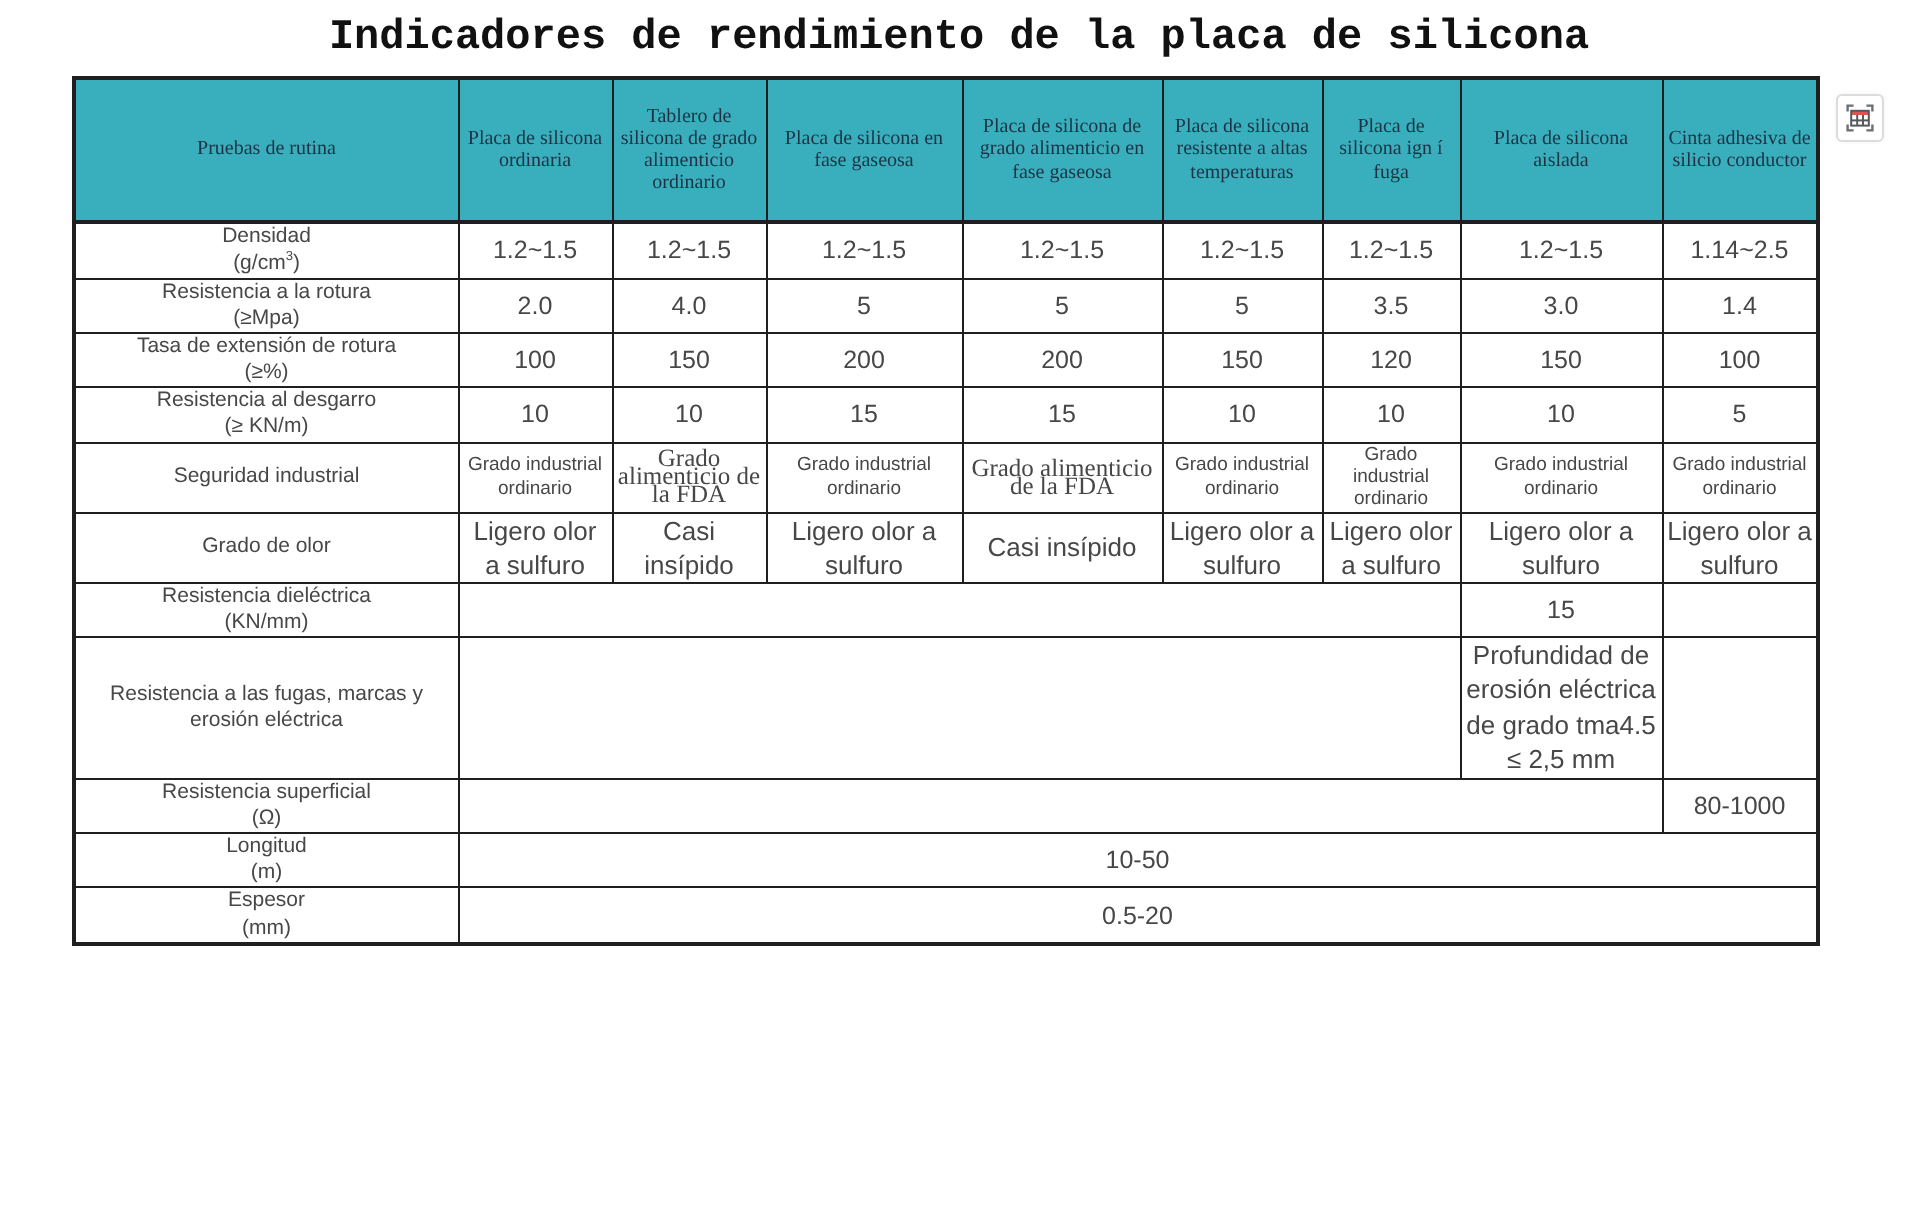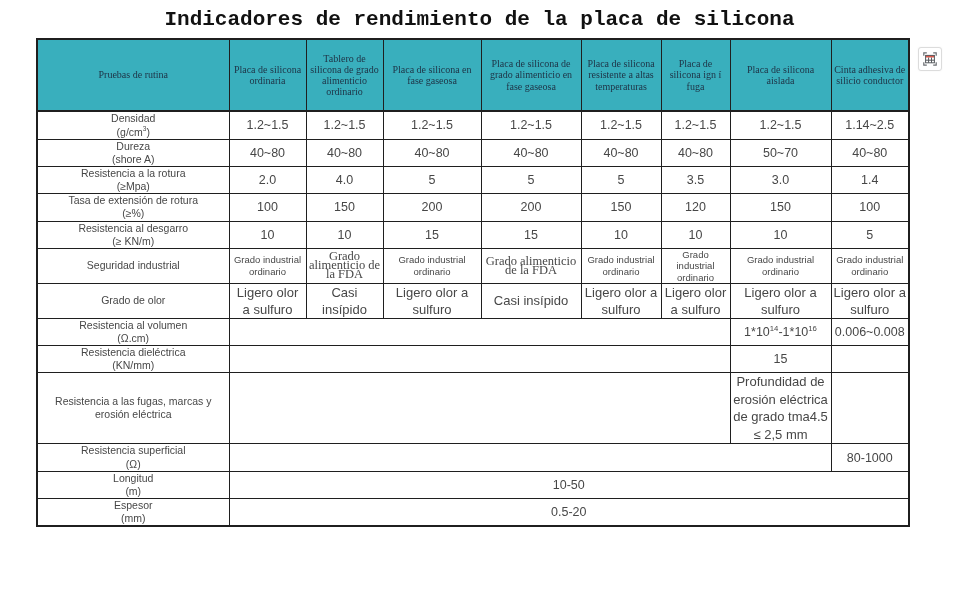--- a/index.html
+++ b/index.html
@@ -99,31 +99,20 @@
         <td class="v-num">1.2~1.5</td>
         <td class="v-num">1.2~1.5</td>
         <td class="v-num">1.2~1.5</td>
         <td class="v-num">1.2~1.5</td>
         <td class="v-num">1.2~1.5</td>
         <td class="v-num">1.2~1.5</td>
         <td class="v-num">1.2~1.5</td>
         <td class="v-num">1.14~2.5</td>
       </tr>
       <tr class="rh-n">
-        <td class="label">Dureza<br>(shore A)</td>
-        <td class="v-num">40~80</td>
-        <td class="v-num">40~80</td>
-        <td class="v-num">40~80</td>
-        <td class="v-num">40~80</td>
-        <td class="v-num">40~80</td>
-        <td class="v-num">40~80</td>
-        <td class="v-num">50~70</td>
-        <td class="v-num">40~80</td>
-      </tr>
-      <tr class="rh-n">
         <td class="label">Resistencia a la rotura<br>(≥Mpa)</td>
         <td class="v-num">2.0</td>
         <td class="v-num">4.0</td>
         <td class="v-num">5</td>
         <td class="v-num">5</td>
         <td class="v-num">5</td>
         <td class="v-num">3.5</td>
         <td class="v-num">3.0</td>
         <td class="v-num">1.4</td>
       </tr>
@@ -165,26 +154,20 @@
         <td class="v-olor">Ligero olor a sulfuro</td>
         <td class="v-olor">Casi insípido</td>
         <td class="v-olor">Ligero olor a sulfuro</td>
         <td class="v-olor">Casi insípido</td>
         <td class="v-olor">Ligero olor a sulfuro</td>
         <td class="v-olor">Ligero olor a sulfuro</td>
         <td class="v-olor">Ligero olor a sulfuro</td>
         <td class="v-olor">Ligero olor a sulfuro</td>
       </tr>
       <tr class="rh-n">
-        <td class="label">Resistencia al volumen<br>(Ω.cm)</td>
-        <td class="v-num" colspan="6"></td>
-        <td class="v-num">1*10<sup>14</sup>-1*10<sup>16</sup></td>
-        <td class="v-num">0.006~0.008</td>
-      </tr>
-      <tr class="rh-n">
         <td class="label">Resistencia dieléctrica<br>(KN/mm)</td>
         <td class="v-num" colspan="6"></td>
         <td class="v-num">15</td>
         <td class="v-num"></td>
       </tr>
       <tr class="rh-x">
         <td class="label">Resistencia a las fugas, marcas y erosión eléctrica</td>
         <td class="v-num" colspan="6"></td>
         <td class="v-left">Profundidad de erosión eléctrica de grado tma4.5 ≤ 2,5 mm</td>
         <td class="v-num"></td>

